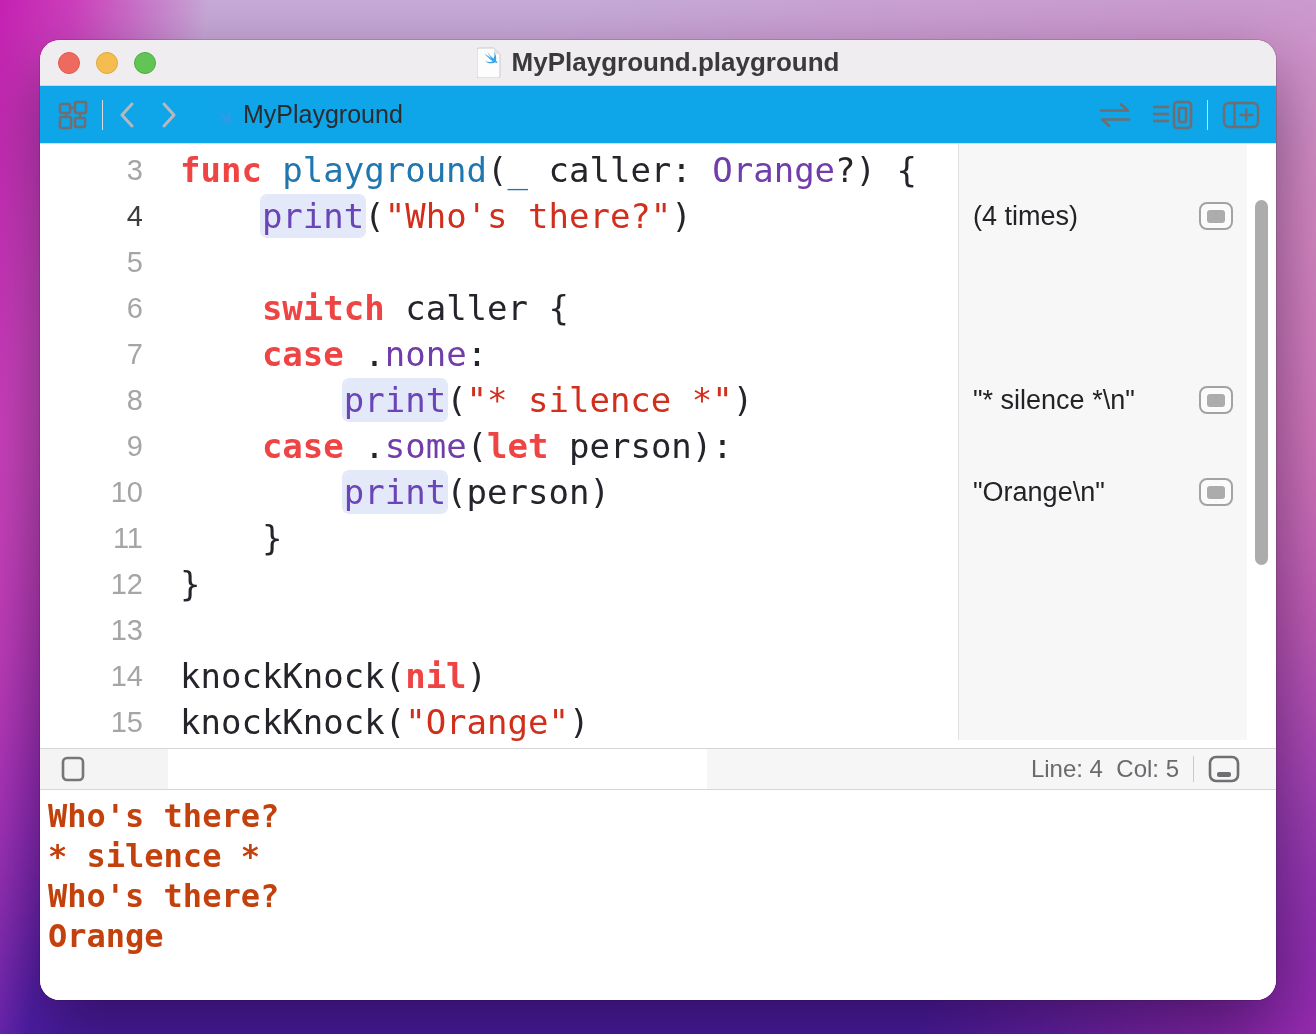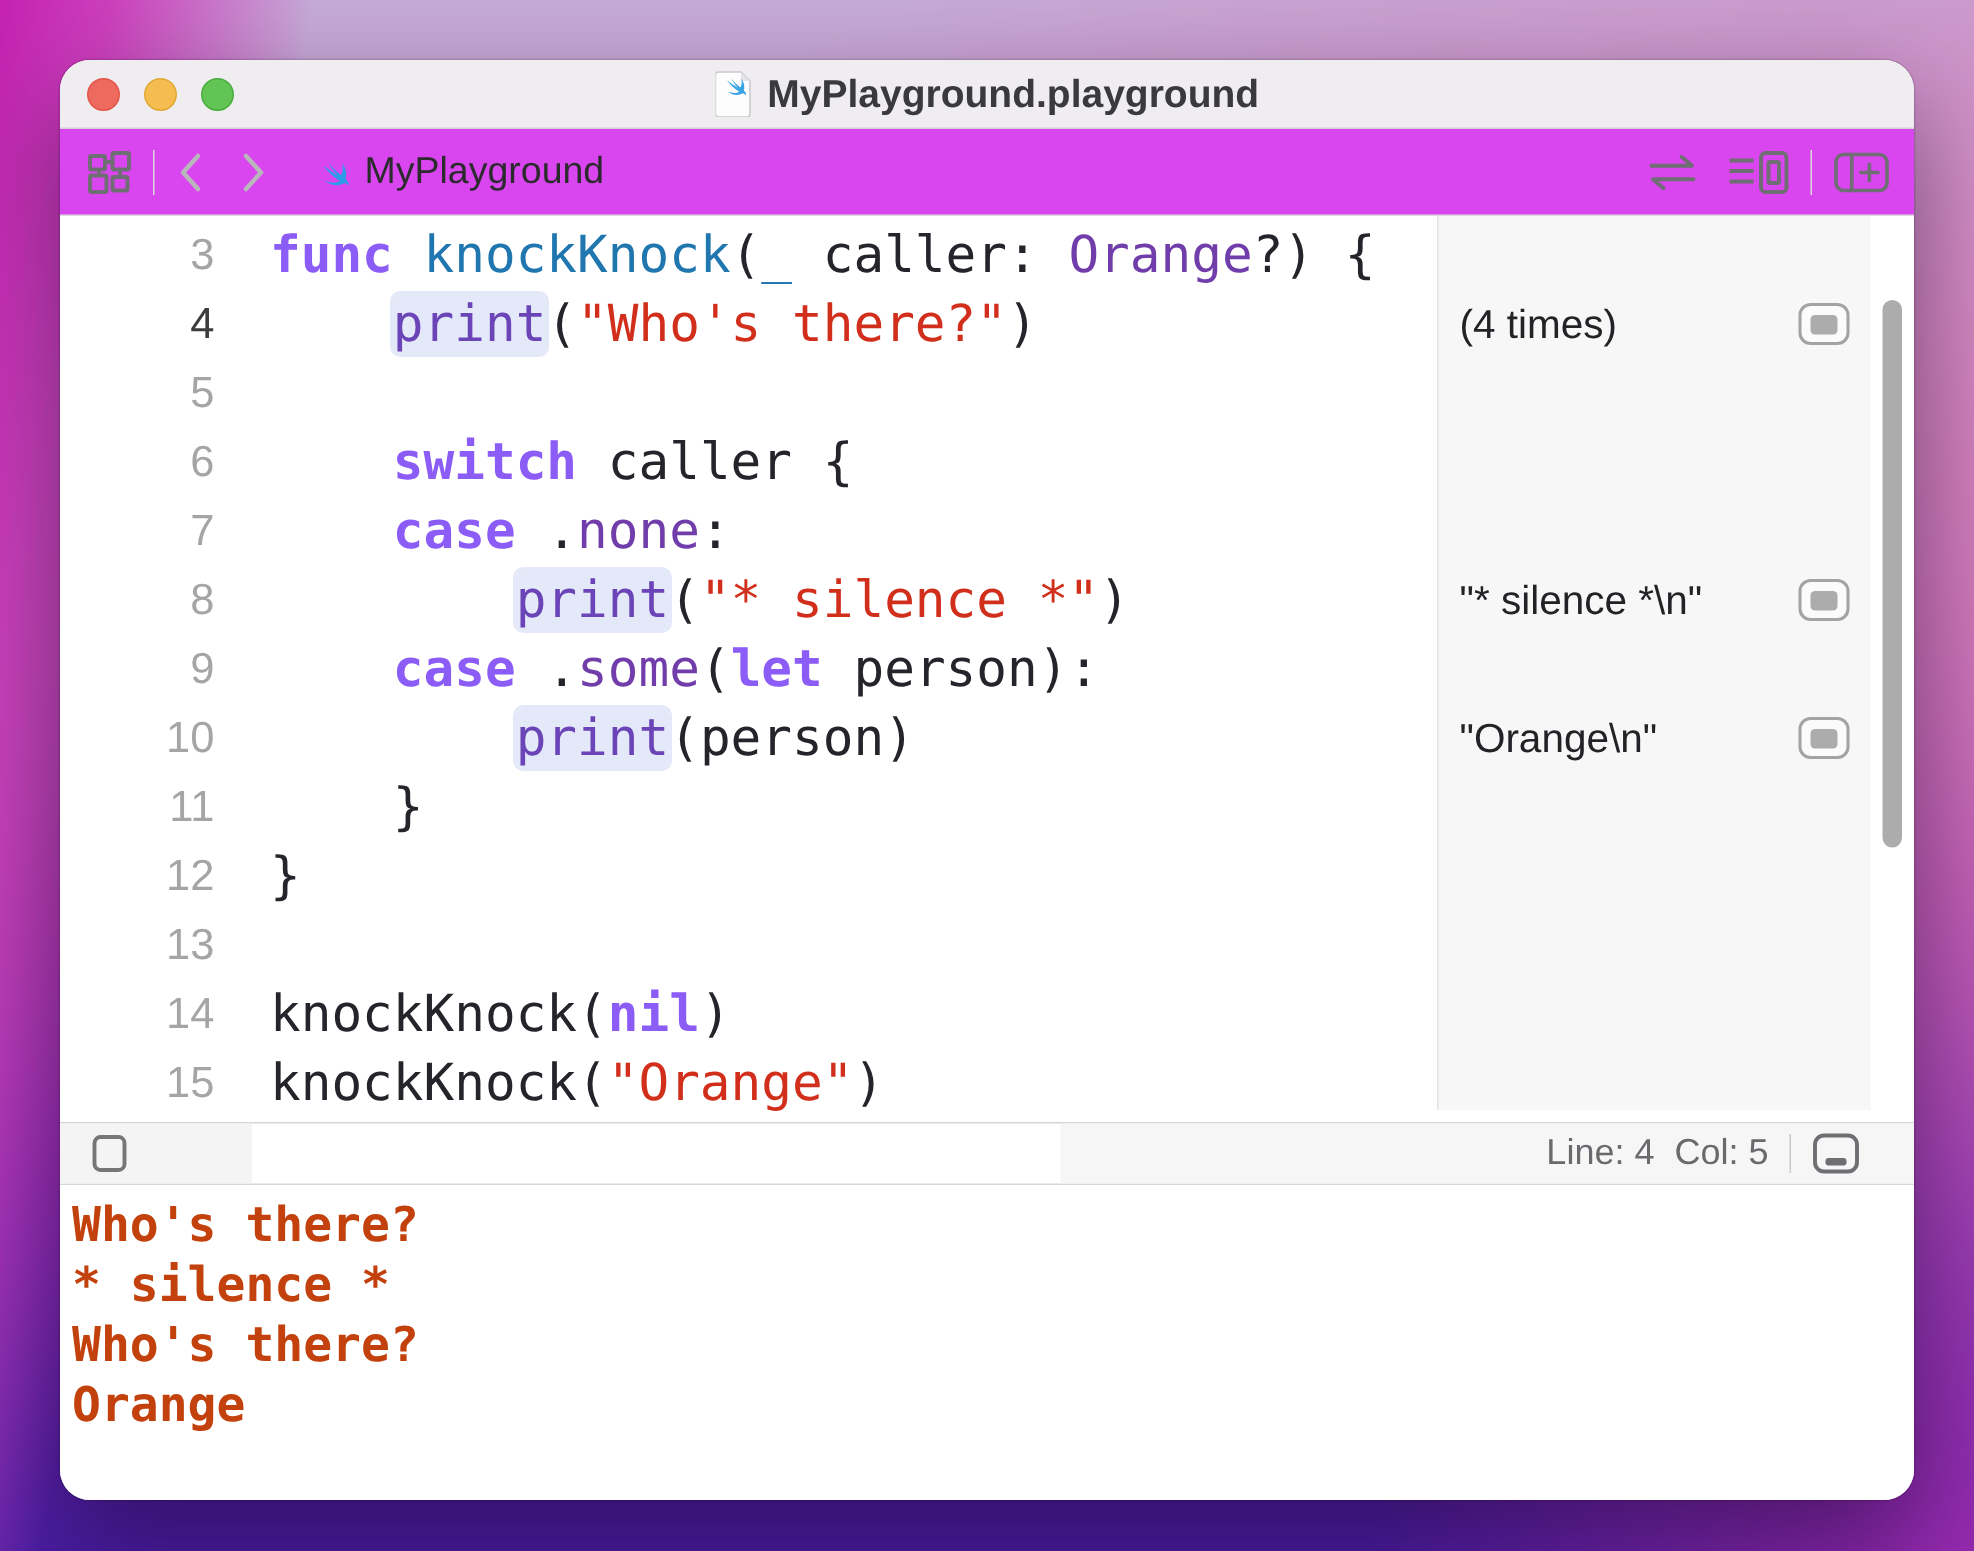--- a/index.html
+++ b/index.html
@@ -31,21 +31,21 @@
   .light { width:22px; height:22px; border-radius:50%; }
   .light.red { background:#ee6a5f; border:1px solid #e2574b; }
   .light.yellow { background:#f5bd4f; border:1px solid #e0a835; }
   .light.green { background:#61c454; border:1px solid #4aad3f; }
   .title-group { display:flex; align-items:center; gap:10px; }
   .doc-icon { width:25px; height:31px; }
   .window-title { font-size:26px; font-weight:bold; color:#3a3a3c; }
 
   
   .toolbar {
-    height:58px; background:#d946ef; border-bottom:1px solid #dcdcdc;
+    height:58px; background:#0ea5e9; border-bottom:1px solid #dcdcdc;
     display:flex; align-items:center; padding:0 16px 0 18px;justify-content:space-between;
   }
   .tb-divider { width:1px; height:30px; background:#d9d9d9; margin:0 14px; }
   .tb-btn { display:flex; align-items:center; justify-content:center; background:none; border:none; padding:0; cursor:default; }
   .breadcrumb { display:flex; align-items:center; gap:10px; margin-left:28px; }
   .breadcrumb-label { font-size:25px; color:#2b2b2d; }
   .tb-right { margin-left:auto; display:flex; align-items:center; }
 
   
   .main { position:relative; height:604px; display:flex; background:#fff; }
@@ -54,21 +54,21 @@
   .lnum {
     width:120px; padding-right:17px; text-align:right; flex:none;
     font-size:29px; color:#a5a5a5; font-family:"Liberation Sans", sans-serif;
   }
   .lnum.active { color:#3d3d3d; }
   .lcode {
     padding-left:20px; white-space:pre;
     font-family:"DejaVu Sans Mono", monospace; font-size:34px; line-height:46px; color:#24242a;
   }
   .tk-pl   { color:#24242a; }
-  .tk-kw   { color:#8b5cf6; font-weight:bold; }
+  .tk-kw   { color:#ef4444; font-weight:bold; }
   .tk-decl { color:#2076af; }
   .tk-type { color:#703daa; }
   .tk-str  { color:#d12f1b; }
   .tk-fn   { color:#6b44b8; }
   .hl { background:#e4e9f9; border-radius:5px; box-shadow:0 0 0 2px #e4e9f9; }
 
   .results {
     position:absolute; left:918px; top:0; width:289px; height:596px;
     background:#f7f7f7; border-left:1px solid #e1e1e1;
   }
@@ -180,21 +180,21 @@
           <path d="M18.5 15 H30 M24.25 9.5 V20.5"></path>
         </svg>
       </button>
     </div>
   </div>
 
   <div class="main">
     <div class="editor" id="code-lines">
         <div class="code-line">
           <span class="lnum">3</span>
-          <span class="lcode"><span class="tk-kw">func </span><span class="tk-decl">knockKnock</span><span class="tk-pl">(</span><span class="tk-decl">_</span><span class="tk-pl"> caller: </span><span class="tk-type">Orange</span><span class="tk-pl">?) {</span></span>
+          <span class="lcode"><span class="tk-kw">func </span><span class="tk-decl">playground</span><span class="tk-pl">(</span><span class="tk-decl">_</span><span class="tk-pl"> caller: </span><span class="tk-type">Orange</span><span class="tk-pl">?) {</span></span>
         </div>
         <div class="code-line">
           <span class="lnum active">4</span>
           <span class="lcode"><span class="tk-pl">    </span><span class="tk-fn hl">print</span><span class="tk-pl">(</span><span class="tk-str">"Who's there?"</span><span class="tk-pl">)</span></span>
         </div>
         <div class="code-line">
           <span class="lnum">5</span>
           <span class="lcode"></span>
         </div>
         <div class="code-line">

